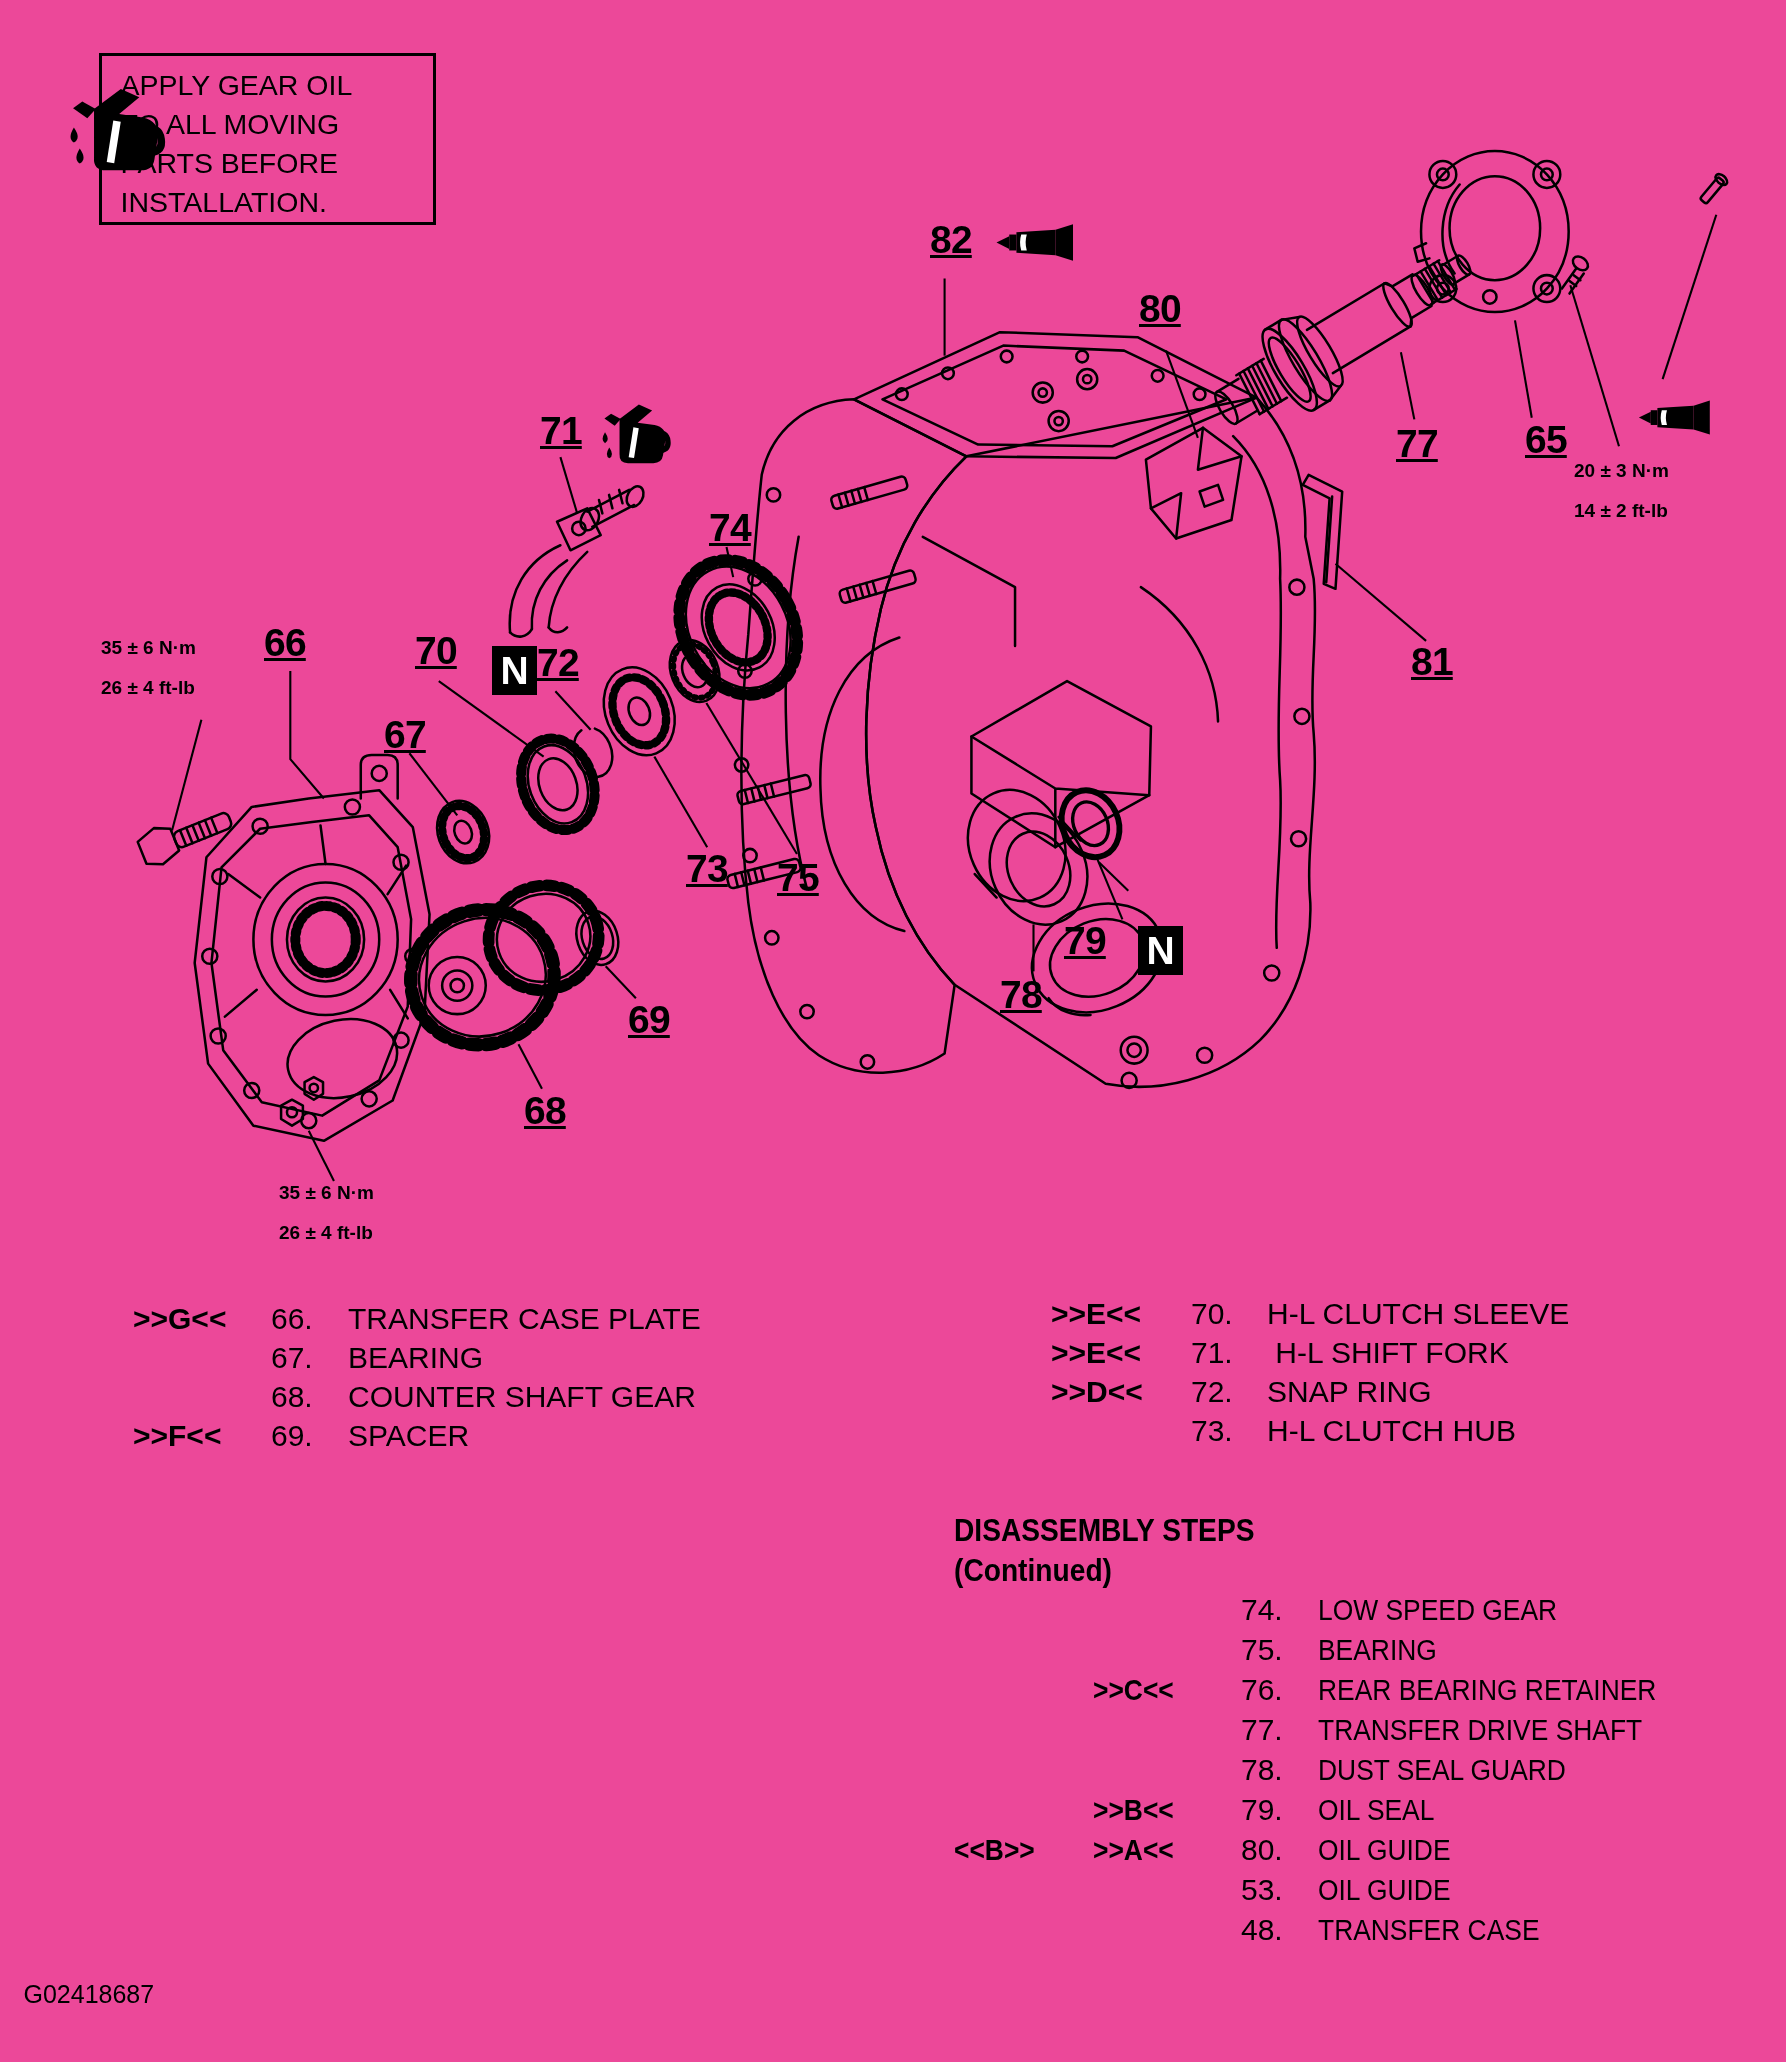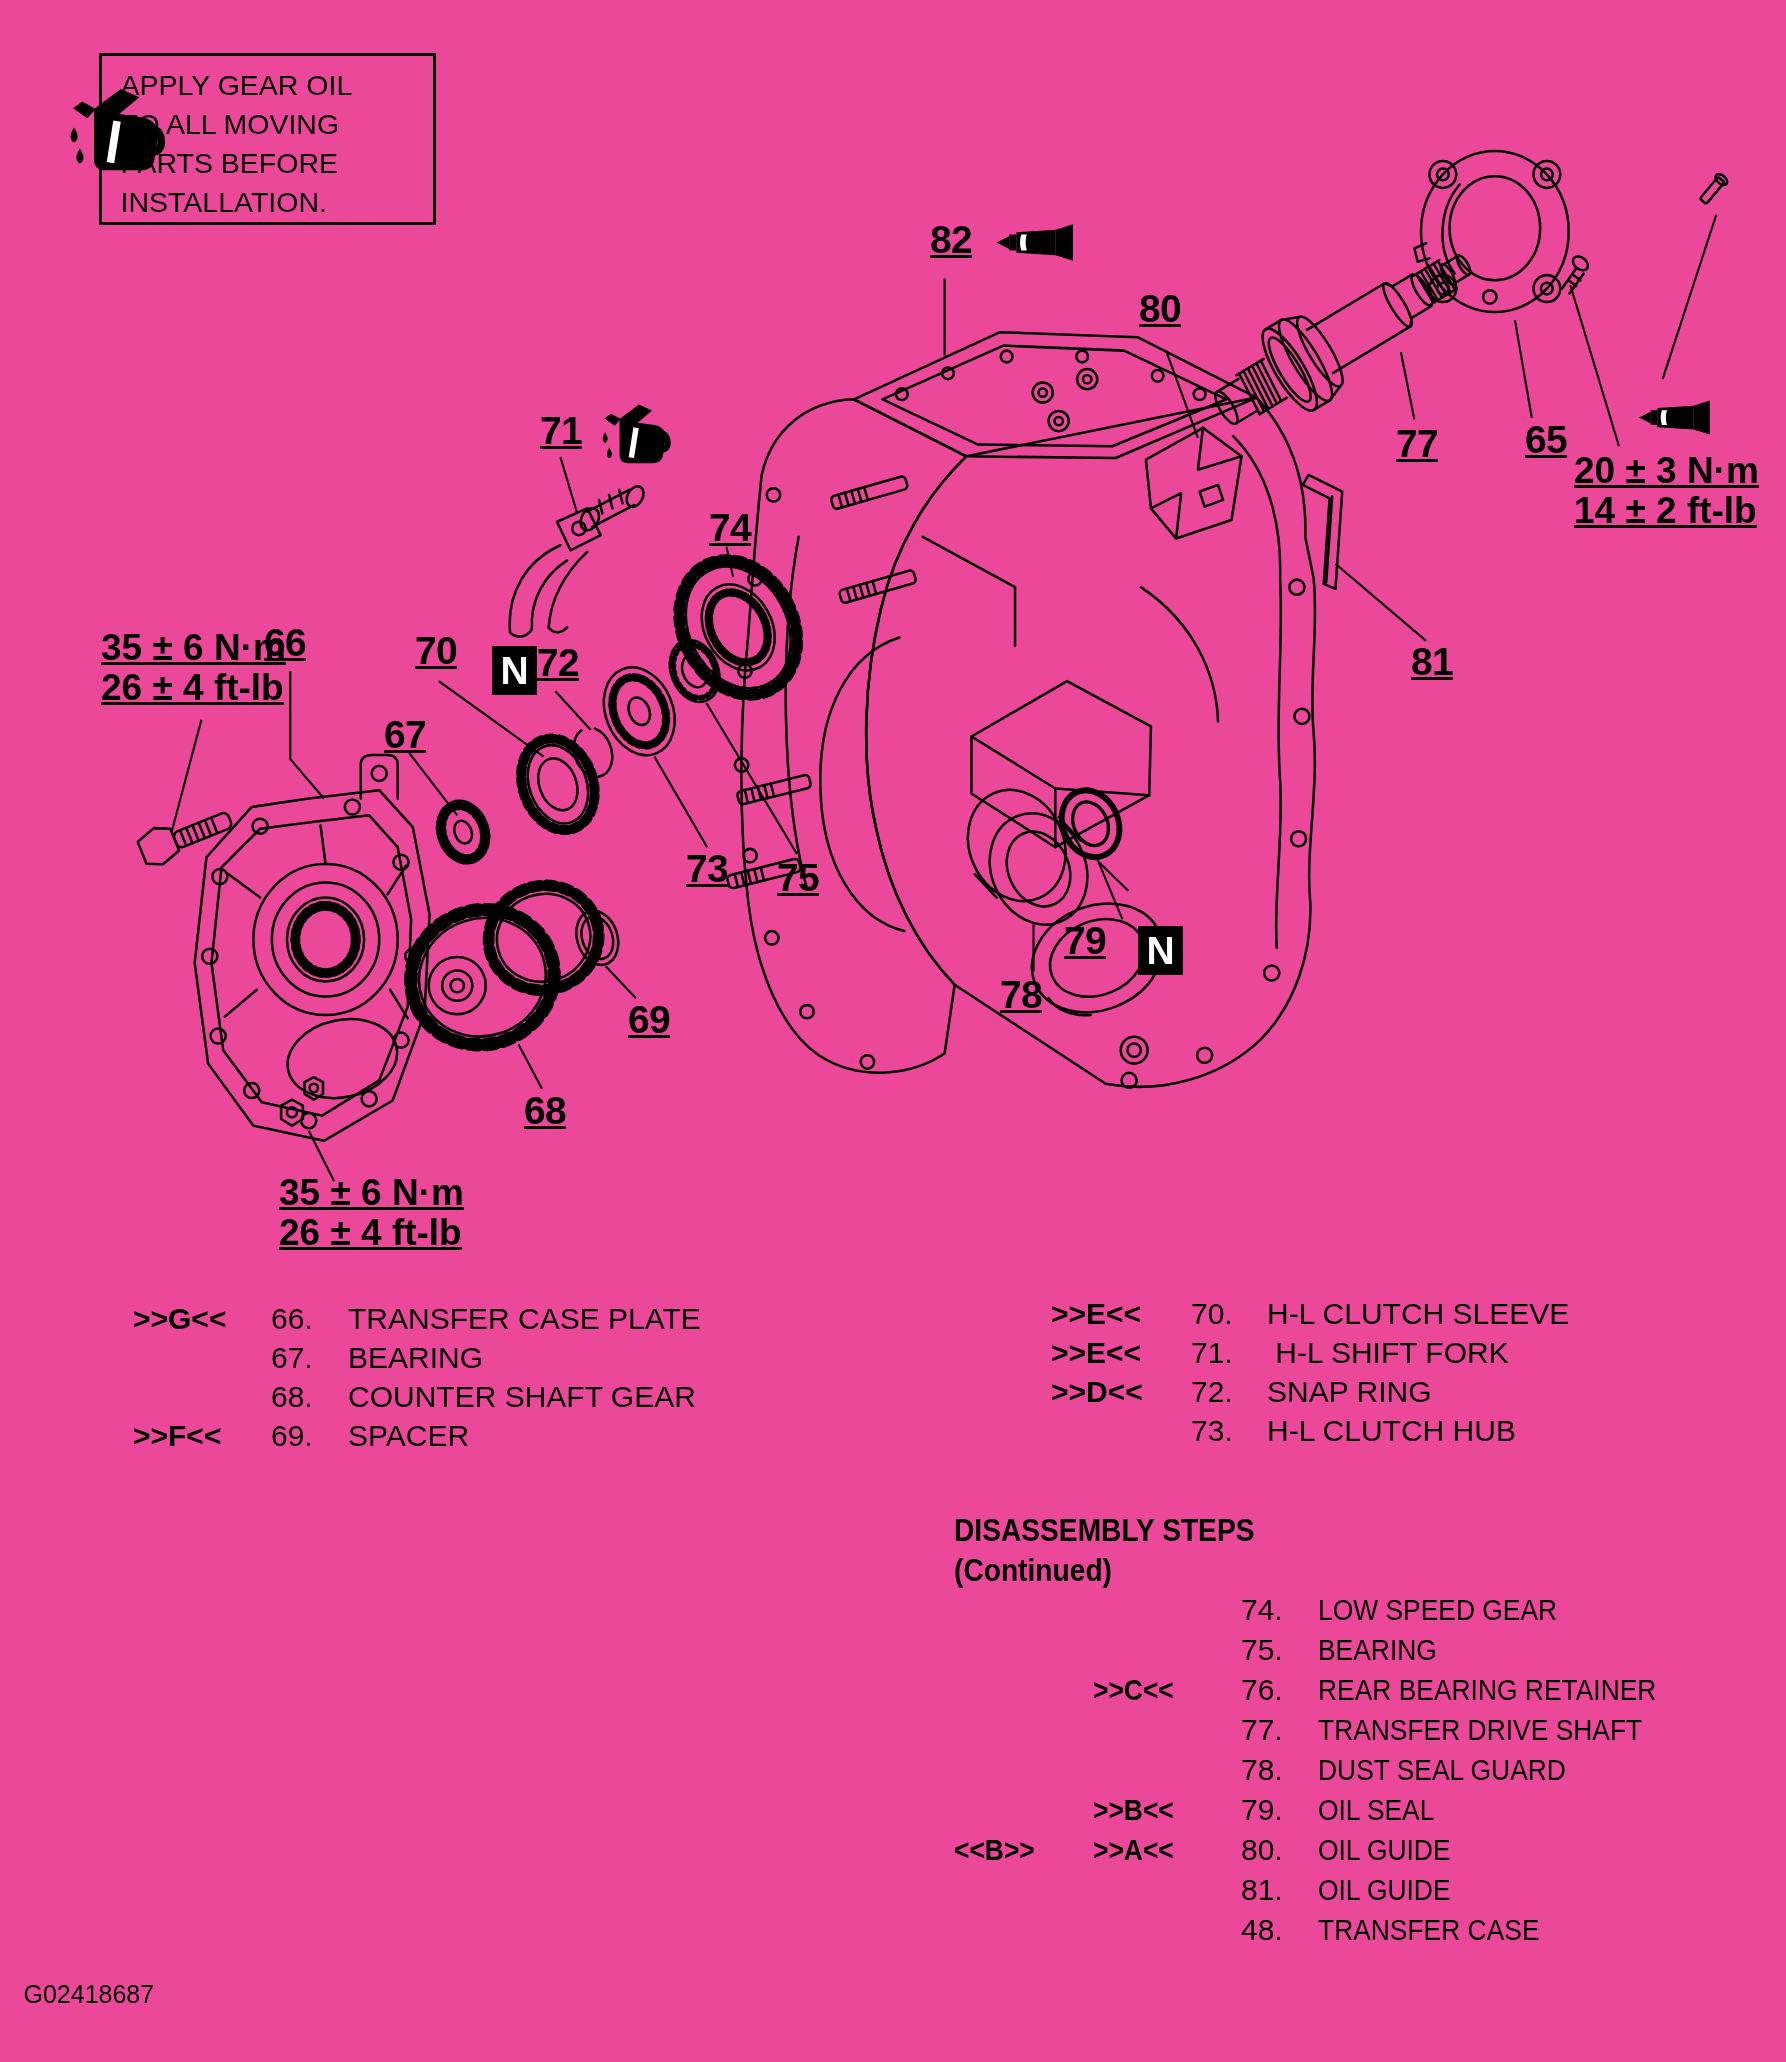--- a/index.html
+++ b/index.html
@@ -1,20 +1,20 @@
 <!DOCTYPE html>
 <html style="font-size:13.4px"><head>
 <meta charset="utf-8">
 <style>
   html,body{margin:0;padding:0;background:#fff;}
   .page{position:relative;width:1786px;height:2062px;background:#ec4899;overflow:hidden;
         font-family:"Liberation Sans","DejaVu Sans",sans-serif;color:#000;}
   .abs{position:absolute;}
   .part-label{position:absolute;font-weight:bold;font-size:39px;line-height:1;letter-spacing:-0.8px;white-space:nowrap;text-decoration:underline;}
-  .torque{position:absolute;font-weight:bold;font-size:37px;line-height:40px;white-space:nowrap;text-decoration:underline;}
+  .torque{position:absolute;font-weight:bold;font-size:19px;line-height:40px;white-space:nowrap;}
   .nbox{position:absolute;width:45px;height:49px;background:#000;color:#fff;display:flex;
         align-items:center;justify-content:center;font-weight:bold;font-size:39px;}
   .notebox{position:absolute;left:99px;top:53px;width:337px;height:172px;border:3.4px solid #000;
            box-sizing:border-box;padding:10px 0 0 18.5px;font-size:28.5px;line-height:39px;}
   .plist{position:absolute;font-size:30px;line-height:39px;white-space:nowrap;}
   .row{display:grid;}
   .left-list .row{grid-template-columns:138px 77px auto;}
   .right-list .row{grid-template-columns:140px 76px auto;}
   .step,.pre{font-weight:bold;}
   .pname{white-space:pre;}
@@ -448,21 +448,21 @@
     </div>
     <div class="row">
       <span class="pre"><span class="cond">&lt;&lt;B&gt;&gt;</span></span>
       <span class="step"><span class="cond">&gt;&gt;A&lt;&lt;</span></span>
       <span class="num">80.</span>
       <span><span class="cond pname">OIL GUIDE</span></span>
     </div>
     <div class="row">
       <span class="pre"><span class="cond"></span></span>
       <span class="step"><span class="cond"></span></span>
-      <span class="num">81.</span>
+      <span class="num">53.</span>
       <span><span class="cond pname">OIL GUIDE</span></span>
     </div>
     <div class="row">
       <span class="pre"><span class="cond"></span></span>
       <span class="step"><span class="cond"></span></span>
       <span class="num">48.</span>
       <span><span class="cond pname">TRANSFER CASE</span></span>
     </div>
   </div>
 

